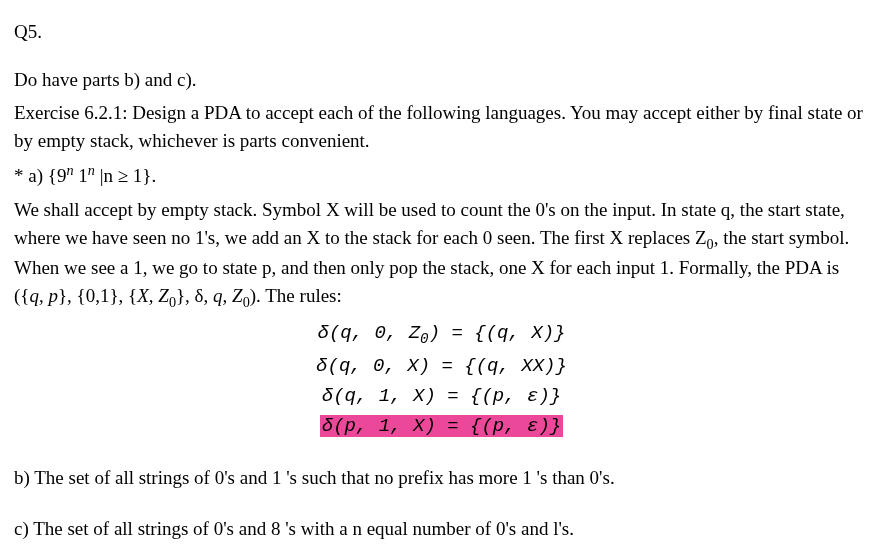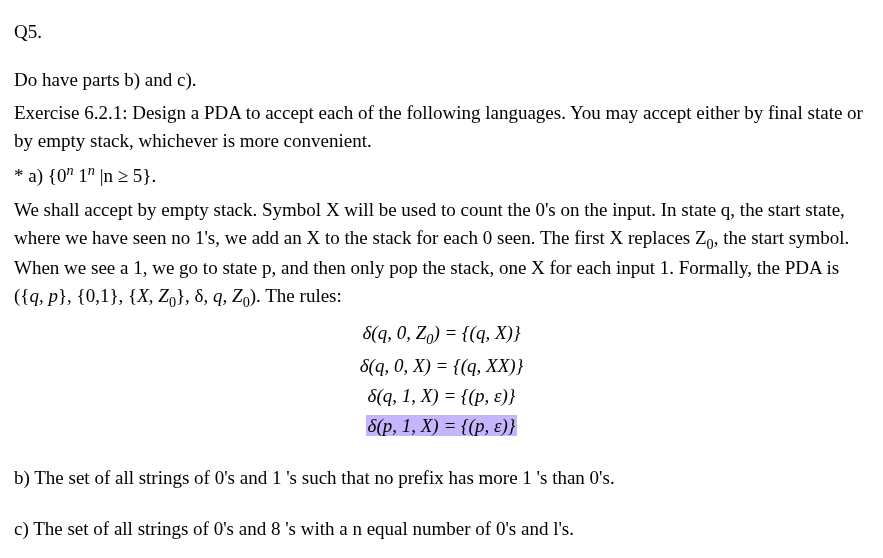--- a/index.html
+++ b/index.html
@@ -14,41 +14,41 @@
     line-height: 1.45;
   }
   .para { margin: 0 0 6px 0; }
   .q-heading { margin-bottom: 20px; }
   .math-block {
     text-align: center;
     font-family: "Times New Roman", Times, serif;
     margin: 4px 0 4px 0;
     line-height: 1.6;
   }
-  .math-line { display: block; }
+  .math-line { display: block; font-family: Liberation Mono, monospace; }
   .highlight {
-    background: #c4b5fd;
+    background: #ec4899;
     padding: 0 2px;
   }
   .spacer-lg { height: 18px; }
   .sub { vertical-align: sub; font-size: 0.75em; }
   .sup { vertical-align: super; font-size: 0.75em; }
   .ital { font-style: italic; }
 </style>
 </head>
 <body>
 
 <div class="para q-heading">Q5.</div>
 
 <div class="para">Do have parts b) and c).</div>
 
-<div class="para">Exercise 6.2.1: Design a PDA to accept each of the following languages. You may accept either by final state or by empty stack, whichever is more convenient.</div>
+<div class="para">Exercise 6.2.1: Design a PDA to accept each of the following languages. You may accept either by final state or by empty stack, whichever is parts convenient.</div>
 
 <div class="para">
-  <span>* a) {0</span><span class="sup ital">n</span><span> 1</span><span class="sup ital">n</span><span> |n ≥ 5}.</span>
+  <span>* a) {9</span><span class="sup ital">n</span><span> 1</span><span class="sup ital">n</span><span> |n ≥ 1}.</span>
 </div>
 
 <div class="para">
   <span>We shall accept by empty stack. Symbol X will be used to count the 0's on the input. In state q, the start state, where we have seen no 1's, we add an X to the stack for each 0 seen. The first X replaces Z</span><span class="sub">0</span><span>, the start symbol. When we see a 1, we go to state p, and then only pop the stack, one X for each input 1. Formally, the PDA is ({</span><span class="ital">q, p</span><span>}, {0,1}, {</span><span class="ital">X, Z</span><span class="sub">0</span><span>}, δ, </span><span class="ital">q, Z</span><span class="sub">0</span><span>). The rules:</span>
 </div>
 
 <div class="math-block">
   <span class="math-line ital">
     <span>δ(q, 0, Z</span><span class="sub">0</span><span>) = {(q, X)}</span>
   </span>

